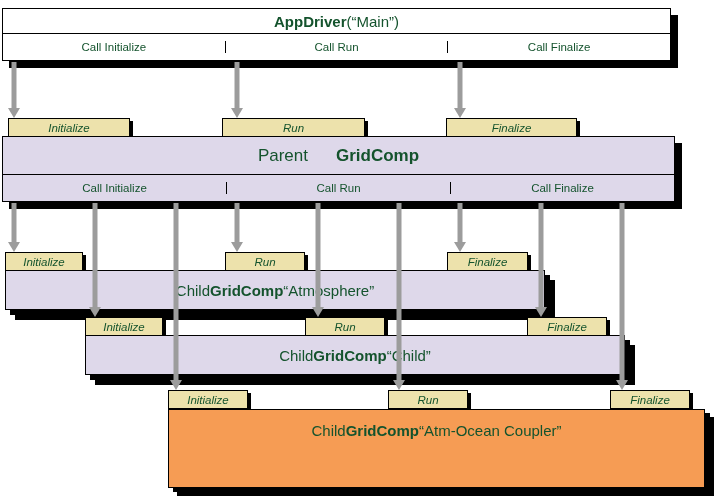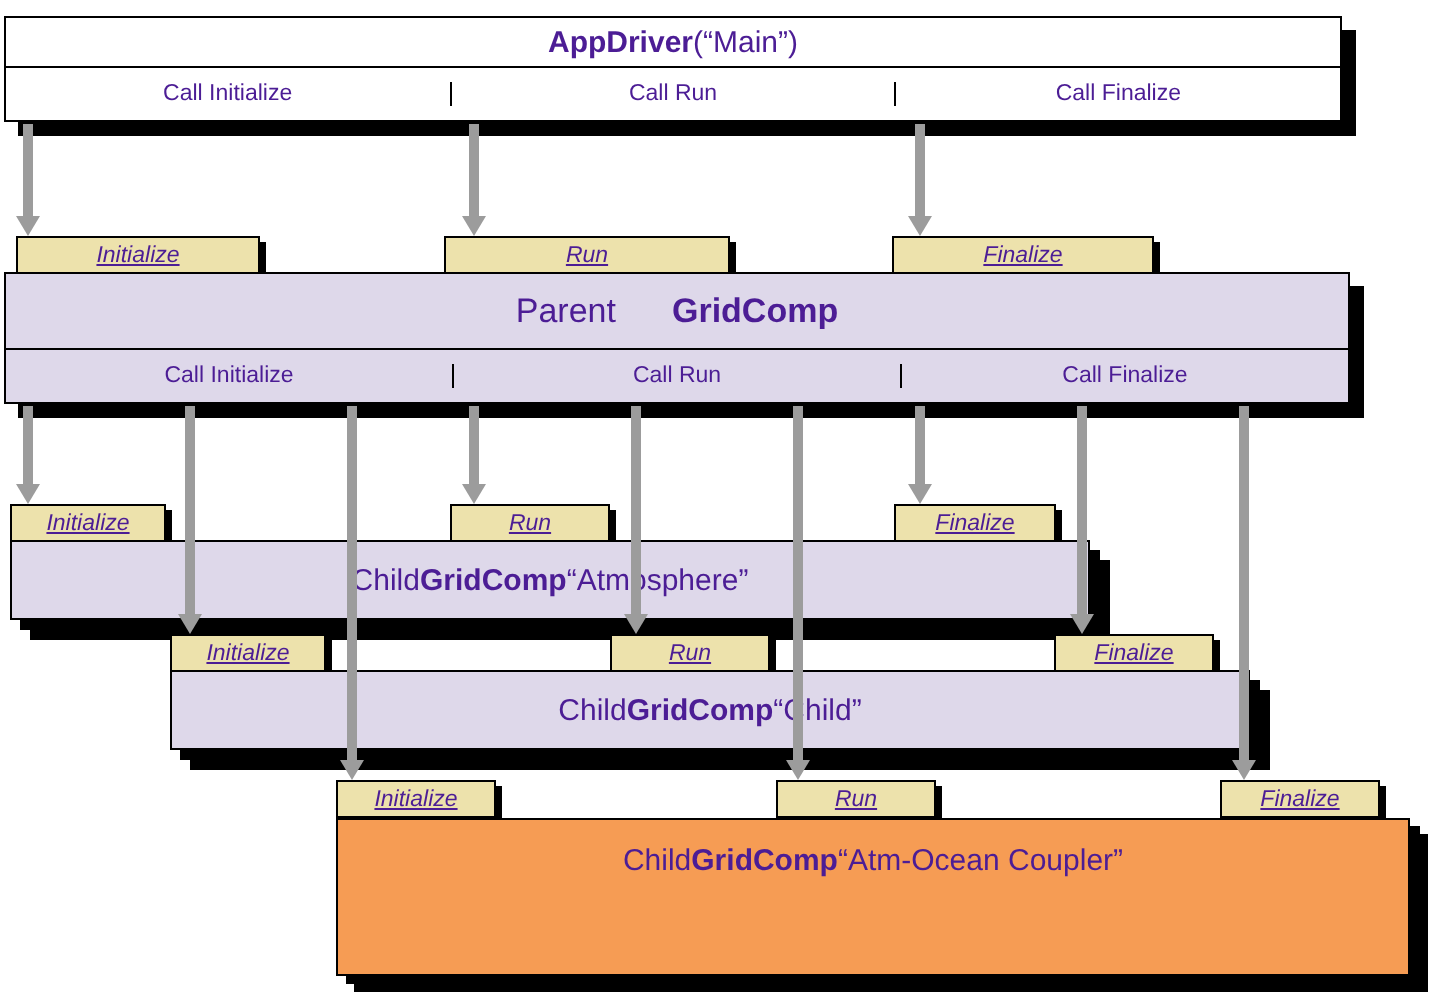--- a/index.html
+++ b/index.html
@@ -5,21 +5,21 @@
   :root{
     --tab:#EDE2AC;
     --comp:#DED8EA;
     --coupler:#F69C54;
     --arrow:#9C9C9C;
   }
   *{margin:0;padding:0;box-sizing:border-box;}
   body{background:#fff;}
   .canvas{
     position:relative;width:723px;height:498px;background:#fff;
-    font-family:"Liberation Sans","DejaVu Sans",sans-serif;color:#4c1d95;overflow:hidden;
+    font-family:"Liberation Sans","DejaVu Sans",sans-serif;color:#14532d;overflow:hidden;
   }
   .shadow{position:absolute;background:#000;}
   .box{
     position:absolute;border:1.5px solid #000;
     display:flex;align-items:center;justify-content:center;
   }
   .white{background:#fff;}
   .comp{background:var(--comp);}
   .coupler{background:var(--coupler);}
   .top-text{align-items:flex-start;padding-top:12px;}
@@ -29,21 +29,21 @@
   .callrow .cell{
     flex:1 1 0;border-left:1.5px solid #000;
     display:flex;align-items:center;justify-content:center;
     font-size:11.5px;
   }
   .callrow .cell:first-child{border-left:none;}
   .tab{
     position:absolute;background:var(--tab);border:1.5px solid #000;
     box-shadow:3px 3px 0 #000;
     display:flex;align-items:center;justify-content:center;
-    font-style:italic;font-size:11.5px;text-decoration:underline;
+    font-style:italic;font-size:11.5px;
   }
   .t15{font-size:15px;}
   .t17{font-size:17px;}
   .b{font-weight:bold;}
   svg.arrows{position:absolute;left:0;top:0;z-index:60;pointer-events:none;}
   svg.arrows line{stroke:var(--arrow);stroke-width:5;}
   svg.arrows polygon{fill:var(--arrow);}
 </style>
 </head>
 <body>

